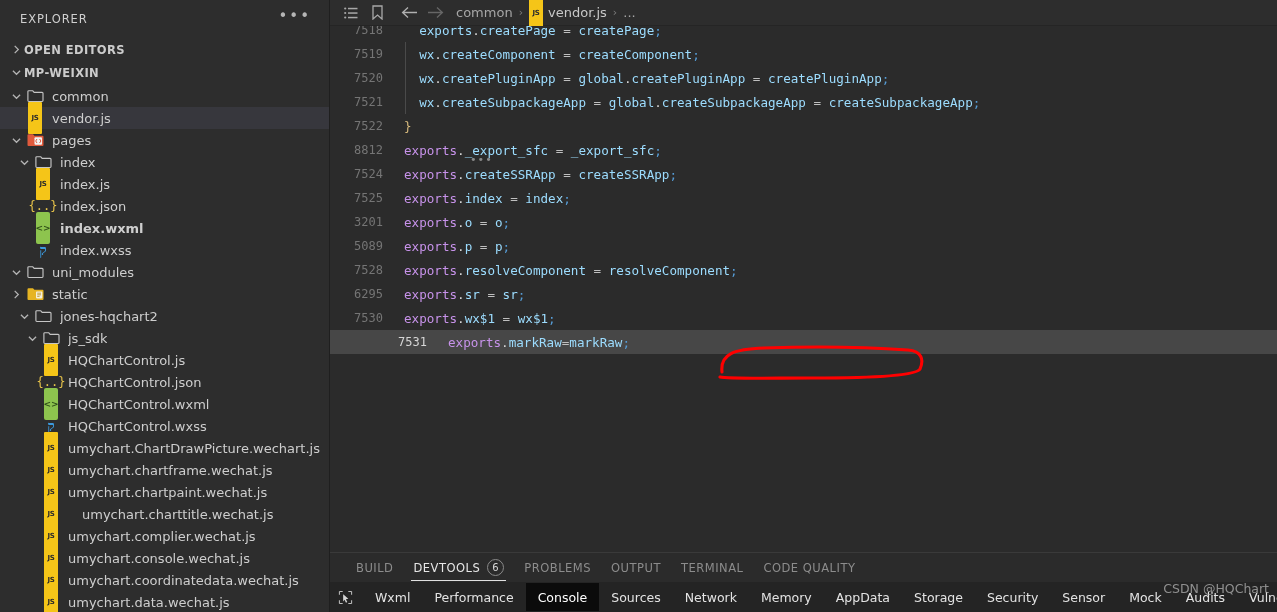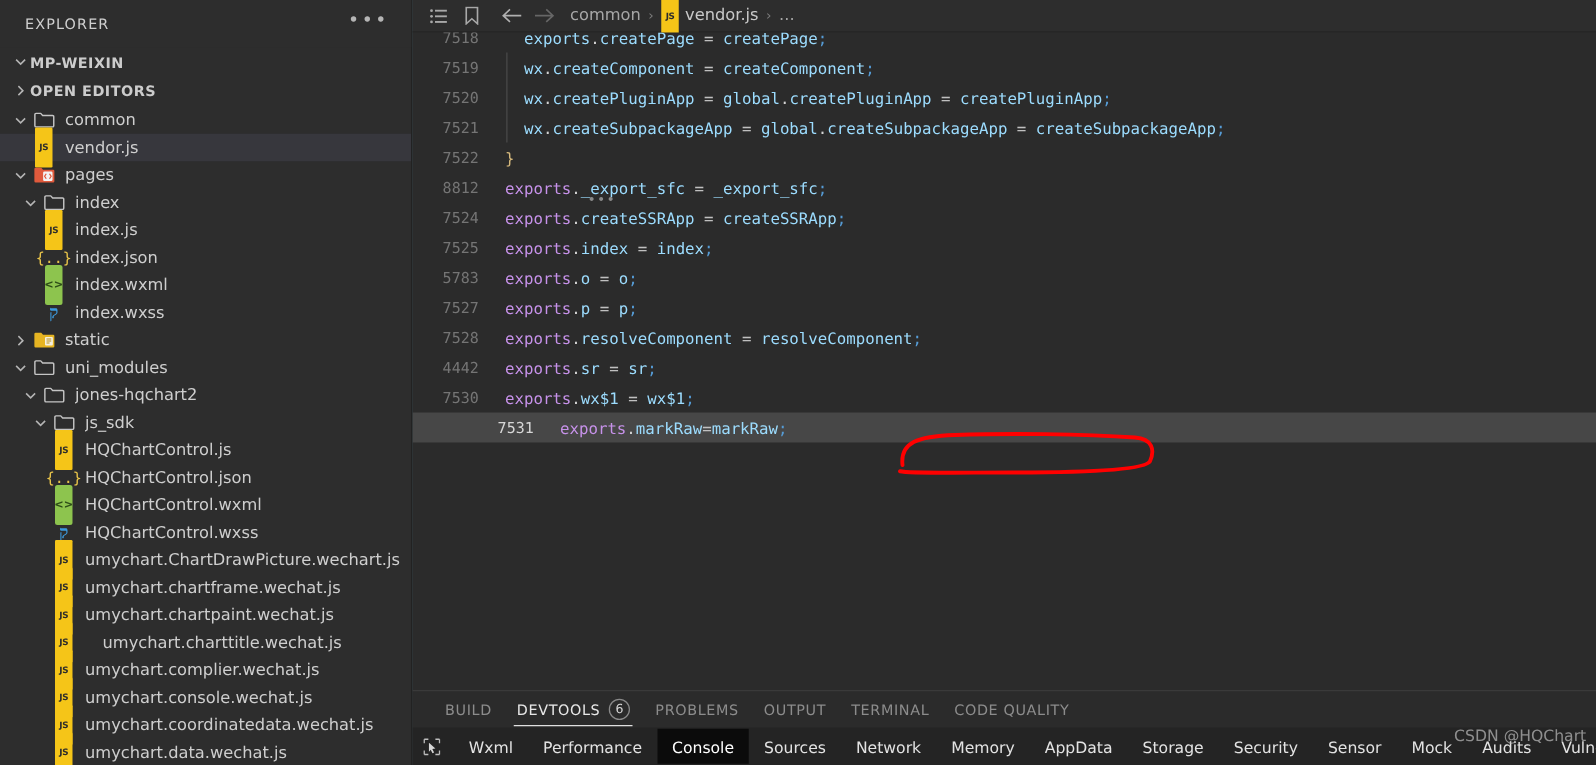--- a/index.html
+++ b/index.html
@@ -185,35 +185,35 @@
 
   <div class="sidebar">
     <div class="explorer-header">
       <span class="title">EXPLORER</span>
       <span class="ellipsis-btn">•••</span>
     </div>
 
     <div class="section-row">
       <span class="tw">
         <svg width="9" height="9" viewBox="0 0 10 10">
+            <path d="M3 1 L7 5 L3 9" fill="none" stroke="#b4b4b4" stroke-width="1.4"></path>
+          </svg>
+      </span>
+      <span>OPEN EDITORS</span>
+    </div>
+
+    <div class="section-row">
+      <span class="tw">
+        <svg width="9" height="9" viewBox="0 0 10 10">
             <path d="M1 3 L5 7 L9 3" fill="none" stroke="#b4b4b4" stroke-width="1.4"></path>
           </svg>
       </span>
       <span>MP-WEIXIN</span>
     </div>
 
-    <div class="section-row">
-      <span class="tw">
-        <svg width="9" height="9" viewBox="0 0 10 10">
-            <path d="M3 1 L7 5 L3 9" fill="none" stroke="#b4b4b4" stroke-width="1.4"></path>
-          </svg>
-      </span>
-      <span>OPEN EDITORS</span>
-    </div>
-
     <div class="tree" id="tree">
         <div class="row">
           <span style="display:inline-block;width:8px;flex:0 0 8px;"></span>
           <span class="tw">
             <svg width="9" height="9" viewBox="0 0 10 10">
               <path d="M1 3 L5 7 L9 3" fill="none" stroke="#b4b4b4" stroke-width="1.4"></path>
             </svg>
           </span>
           <span class="icon-slot">
             <svg class="folder-svg" width="17" height="14" viewBox="0 0 17 14">
@@ -271,58 +271,58 @@
           <span class="icon-slot">
             <span class="ic ic-json">{..}</span>
           </span>
           <span class="label" style="margin-left:6px;">index.json</span>
         </div>
         <div class="row">
           <span style="display:inline-block;width:32px;flex:0 0 32px;"></span>
           <span class="icon-slot">
             <span class="ic ic-wxml">&lt;&gt;</span>
           </span>
-          <span class="label" style="margin-left:6px;">index.wxml</span>
+          <span class="label" style="margin-left:6px;font-weight:bold;">index.wxml</span>
         </div>
         <div class="row">
           <span style="display:inline-block;width:32px;flex:0 0 32px;"></span>
           <span class="icon-slot">
             <span class="ic ic-wxss">ק</span>
           </span>
           <span class="label" style="margin-left:6px;">index.wxss</span>
+        </div>
+        <div class="row">
+          <span style="display:inline-block;width:8px;flex:0 0 8px;"></span>
+          <span class="tw">
+            <svg width="9" height="9" viewBox="0 0 10 10">
+              <path d="M1 3 L5 7 L9 3" fill="none" stroke="#b4b4b4" stroke-width="1.4"></path>
+            </svg>
+          </span>
+          <span class="icon-slot">
+            <svg class="folder-svg" width="17" height="14" viewBox="0 0 17 14">
+              <path d="M0.9 2.6 a0.9 0.9 0 0 1 0.9-0.9 H5.6 l1.5 1.7 H15.1 a0.9 0.9 0 0 1 0.9 0.9 V11.6 a0.9 0.9 0 0 1-0.9 0.9 H1.8 a0.9 0.9 0 0 1-0.9-0.9 Z" fill="none" stroke="#c5c5c5" stroke-width="1.15" stroke-linejoin="round"></path>
+            </svg>
+          </span>
+          <span class="label" style="margin-left:6px;">uni_modules</span>
         </div>
         <div class="row">
           <span style="display:inline-block;width:8px;flex:0 0 8px;"></span>
           <span class="tw">
             <svg width="9" height="9" viewBox="0 0 10 10">
               <path d="M3 1 L7 5 L3 9" fill="none" stroke="#b4b4b4" stroke-width="1.4"></path>
             </svg>
           </span>
           <span class="icon-slot">
             <svg class="folder-svg" width="17" height="14" viewBox="0 0 17 14">
               <path d="M0.5 2.2 a1 1 0 0 1 1-1 H6 l1.4 1.6 H15.5 a1 1 0 0 1 1 1 V12 a1 1 0 0 1-1 1 H1.5 a1 1 0 0 1-1-1 Z" fill="#e6b422"></path>
               <rect x="9" y="4.6" width="6.3" height="6.8" rx="0.8" fill="#f5f0e0"></rect>
               <path d="M10.2 6.2 H14 M10.2 7.8 H14 M10.2 9.4 H12.6" stroke="#b8901a" stroke-width="0.8"></path>
             </svg>
           </span>
           <span class="label" style="margin-left:6px;">static</span>
-        </div>
-        <div class="row">
-          <span style="display:inline-block;width:8px;flex:0 0 8px;"></span>
-          <span class="tw">
-            <svg width="9" height="9" viewBox="0 0 10 10">
-              <path d="M1 3 L5 7 L9 3" fill="none" stroke="#b4b4b4" stroke-width="1.4"></path>
-            </svg>
-          </span>
-          <span class="icon-slot">
-            <svg class="folder-svg" width="17" height="14" viewBox="0 0 17 14">
-              <path d="M0.9 2.6 a0.9 0.9 0 0 1 0.9-0.9 H5.6 l1.5 1.7 H15.1 a0.9 0.9 0 0 1 0.9 0.9 V11.6 a0.9 0.9 0 0 1-0.9 0.9 H1.8 a0.9 0.9 0 0 1-0.9-0.9 Z" fill="none" stroke="#c5c5c5" stroke-width="1.15" stroke-linejoin="round"></path>
-            </svg>
-          </span>
-          <span class="label" style="margin-left:6px;">uni_modules</span>
         </div>
         <div class="row">
           <span style="display:inline-block;width:16px;flex:0 0 16px;"></span>
           <span class="tw">
             <svg width="9" height="9" viewBox="0 0 10 10">
               <path d="M1 3 L5 7 L9 3" fill="none" stroke="#b4b4b4" stroke-width="1.4"></path>
             </svg>
           </span>
           <span class="icon-slot">
             <svg class="folder-svg" width="17" height="14" viewBox="0 0 17 14">
@@ -473,24 +473,24 @@
     <div class="editor">
       <div class="code-scroll" id="code">
           <div class="cline"><span class="gutter">7518</span><span class="ctext">&nbsp;&nbsp;<span class="t-prop">exports</span><span class="t-dot">.</span><span class="t-plain">createPage</span><span class="t-op"> = </span><span class="t-plain">createPage</span><span class="t-semi">;</span></span></div>
           <div class="cline"><span class="gutter">7519</span><span class="ctext">&nbsp;&nbsp;<span class="t-prop">wx</span><span class="t-dot">.</span><span class="t-prop">createComponent</span><span class="t-op"> = </span><span class="t-prop">createComponent</span><span class="t-semi">;</span></span></div>
           <div class="cline"><span class="gutter">7520</span><span class="ctext">&nbsp;&nbsp;<span class="t-prop">wx</span><span class="t-dot">.</span><span class="t-prop">createPluginApp</span><span class="t-op"> = </span><span class="t-prop">global</span><span class="t-dot">.</span><span class="t-prop">createPluginApp</span><span class="t-op"> = </span><span class="t-prop">createPluginApp</span><span class="t-semi">;</span></span></div>
           <div class="cline"><span class="gutter">7521</span><span class="ctext">&nbsp;&nbsp;<span class="t-prop">wx</span><span class="t-dot">.</span><span class="t-prop">createSubpackageApp</span><span class="t-op"> = </span><span class="t-prop">global</span><span class="t-dot">.</span><span class="t-prop">createSubpackageApp</span><span class="t-op"> = </span><span class="t-prop">createSubpackageApp</span><span class="t-semi">;</span></span></div>
           <div class="cline"><span class="gutter">7522</span><span class="ctext"><span class="t-brace">}</span></span></div>
           <div class="cline"><span class="gutter">8812</span><span class="ctext"><span class="t-id">exports</span><span class="t-dot">.</span><span class="t-prop">_export_sfc</span><span class="t-op"> = </span><span class="t-prop">_export_sfc</span><span class="t-semi">;</span><span class="fold-dots">•••</span></span></div>
           <div class="cline"><span class="gutter">7524</span><span class="ctext"><span class="t-id">exports</span><span class="t-dot">.</span><span class="t-prop">createSSRApp</span><span class="t-op"> = </span><span class="t-prop">createSSRApp</span><span class="t-semi">;</span></span></div>
           <div class="cline"><span class="gutter">7525</span><span class="ctext"><span class="t-id">exports</span><span class="t-dot">.</span><span class="t-prop">index</span><span class="t-op"> = </span><span class="t-prop">index</span><span class="t-semi">;</span></span></div>
-          <div class="cline"><span class="gutter">5783</span><span class="ctext"><span class="t-id">exports</span><span class="t-dot">.</span><span class="t-prop">o</span><span class="t-op"> = </span><span class="t-prop">o</span><span class="t-semi">;</span></span></div>
-          <div class="cline"><span class="gutter">7527</span><span class="ctext"><span class="t-id">exports</span><span class="t-dot">.</span><span class="t-prop">p</span><span class="t-op"> = </span><span class="t-prop">p</span><span class="t-semi">;</span></span></div>
+          <div class="cline"><span class="gutter">3201</span><span class="ctext"><span class="t-id">exports</span><span class="t-dot">.</span><span class="t-prop">o</span><span class="t-op"> = </span><span class="t-prop">o</span><span class="t-semi">;</span></span></div>
+          <div class="cline"><span class="gutter">5089</span><span class="ctext"><span class="t-id">exports</span><span class="t-dot">.</span><span class="t-prop">p</span><span class="t-op"> = </span><span class="t-prop">p</span><span class="t-semi">;</span></span></div>
           <div class="cline"><span class="gutter">7528</span><span class="ctext"><span class="t-id">exports</span><span class="t-dot">.</span><span class="t-prop">resolveComponent</span><span class="t-op"> = </span><span class="t-prop">resolveComponent</span><span class="t-semi">;</span></span></div>
-          <div class="cline"><span class="gutter">4442</span><span class="ctext"><span class="t-id">exports</span><span class="t-dot">.</span><span class="t-prop">sr</span><span class="t-op"> = </span><span class="t-prop">sr</span><span class="t-semi">;</span></span></div>
+          <div class="cline"><span class="gutter">6295</span><span class="ctext"><span class="t-id">exports</span><span class="t-dot">.</span><span class="t-prop">sr</span><span class="t-op"> = </span><span class="t-prop">sr</span><span class="t-semi">;</span></span></div>
           <div class="cline"><span class="gutter">7530</span><span class="ctext"><span class="t-id">exports</span><span class="t-dot">.</span><span class="t-prop">wx$1</span><span class="t-op"> = </span><span class="t-prop">wx$1</span><span class="t-semi">;</span></span></div>
           <div class="cline current"><span class="gutter">7531</span><span class="ctext"><span class="t-id">exports</span><span class="t-dot">.</span><span class="t-prop">markRaw</span><span class="t-op">=</span><span class="t-prop">markRaw</span><span class="t-semi">;</span></span></div>
           <div class="indent-guide" style="top: 24px; height: 72px;"></div>
         </div>
       <svg class="annot" viewBox="0 0 212 38" preserveAspectRatio="none">
         <path d="M6 28 C4 10, 18 5, 48 4 C90 2.5, 150 3, 192 6 C206 7, 208 16, 204 25 C200 32, 150 34, 96 34 C55 34, 12 35, 4 33" fill="none" stroke="#ff0000" stroke-width="3.1" stroke-linecap="round"></path>
       </svg>
     </div>
 
     <div class="panel">

